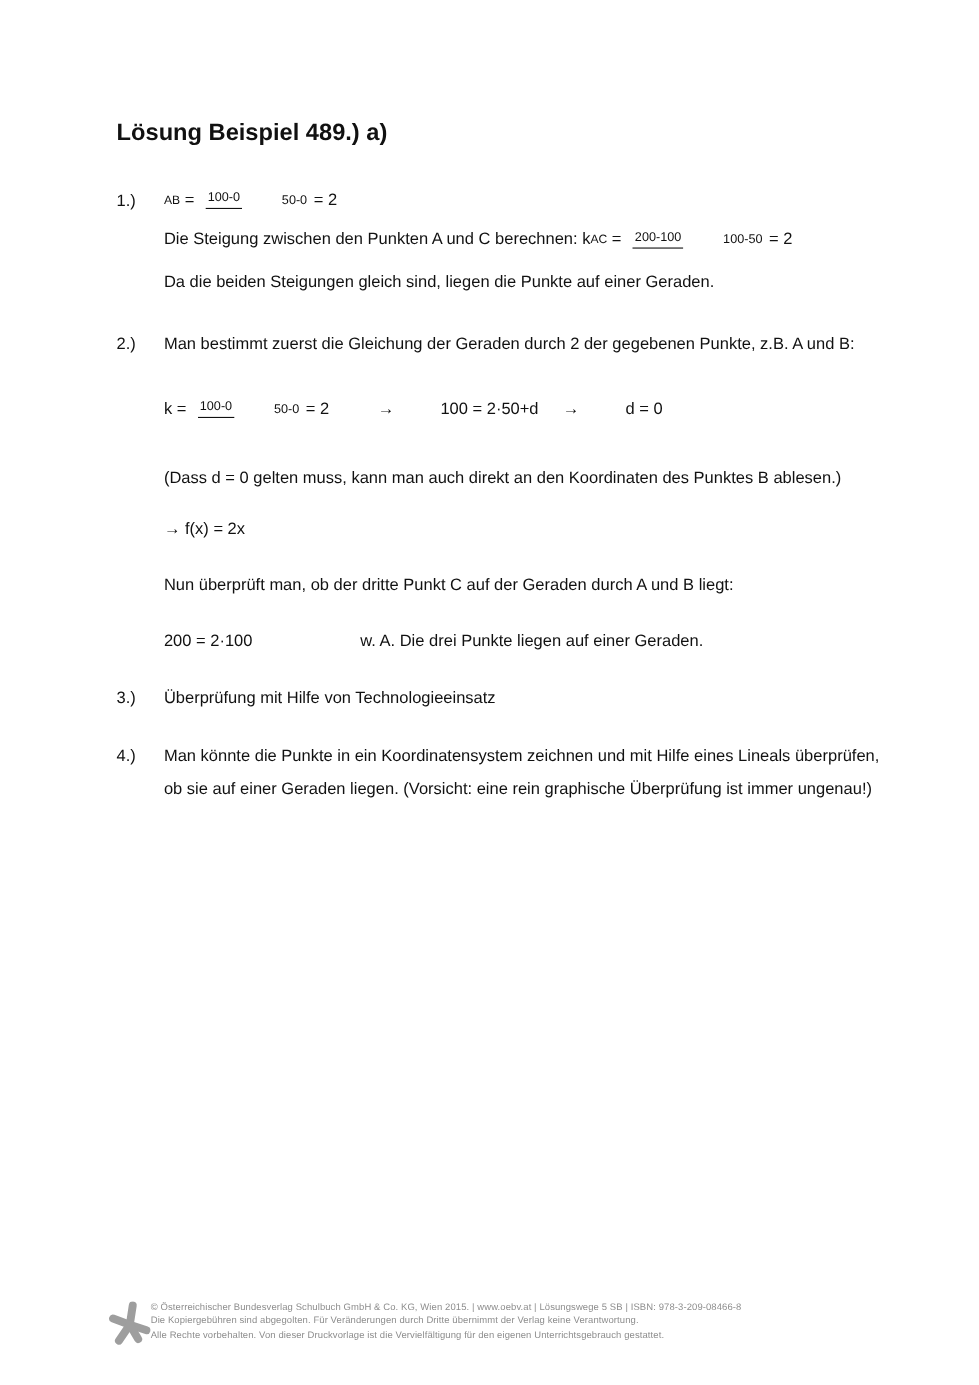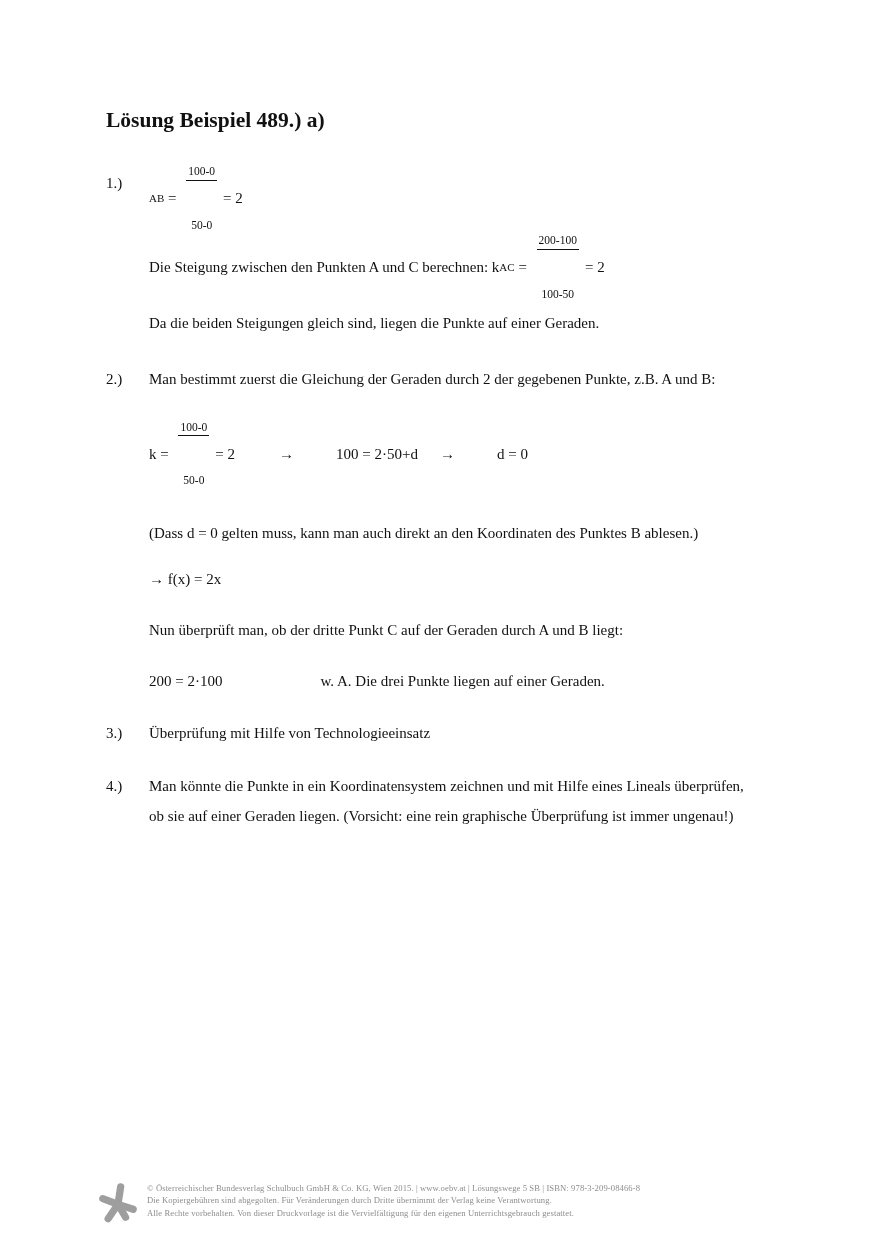--- a/index.html
+++ b/index.html
@@ -1,55 +1,55 @@
 <!DOCTYPE html>
 <html><head>
 <meta charset="utf-8">
 <style>
   html,body{margin:0;padding:0;background:#ffffff;}
   .page{
     position:relative;
     width:890px;height:1259px;
     background:#ffffff;
-    font-family:Liberation Serif, serif;
+    font-family:Liberation Sans, sans-serif;
     color:#111111;
     overflow:hidden;
   }
   .doc{position:absolute;left:106px;top:108px;width:696px;}
   .title{font-size:21.5px;font-weight:bold;margin:0;line-height:1.2;}
   .given{margin-top:29px;font-size:15px;line-height:1.2;}
   .step{display:flex;align-items:flex-start;}
   .stepnum{width:43px;flex-shrink:0;font-size:15px;line-height:1.2;}
   .stepbody{flex:1;font-size:15px;line-height:1.2;}
   .step1{margin-top:30px;}
   .step1 .stepnum{padding-top:10px;}
   .step2{margin-top:38px;}
   .step3{margin-top:34px;}
   .step4{margin-top:35px;}
   .mline{display:flex;align-items:center;min-height:36px;white-space:pre;}
   .plain{margin-top:12px;}
   .frac{
-    display:inline-flex;flex-direction:column;align-items:center;
+    display:inline-flex;flex-direction:row;align-items:center;
     font-size:11.5px;line-height:1.3;margin:0 6px;vertical-align:middle;gap:36px;
   }
   .frac .fn{border-bottom:1.2px solid #111111;padding:0 2px 1px 2px;}
   .frac .fd{padding-top:1px;}
   sub.ksub{font-size:11px;line-height:0;}
   .eqrow{display:flex;align-items:center;min-height:36px;margin-top:32px;white-space:pre;}
   .arr1{margin:0 42px 0 44px;}
   .arr2{margin:0 42px 0 22px;}
   .note{margin-top:36px;}
   .fx{margin-top:28px;}
   .checkintro{margin-top:33px;}
   .checkrow{display:flex;margin-top:33px;white-space:pre;gap:31px;}
   .checkrow .gap{width:36px;flex-shrink:0;}
   .s4line2{margin-top:12px;}
   .footer{
     position:absolute;left:99px;top:1182px;
-    display:flex;align-items:flex-start;gap:10px;
+    display:flex;align-items:flex-start;gap:0;
   }
   .footer .logo{display:block;margin-top:1px;}
   .ftext{font-size:8.6px;line-height:12.4px;color:#8d8d8d;letter-spacing:0.1px;}
 </style>
 </head>
 <body>
 
 <div class="page">
   <div class="doc">
 

